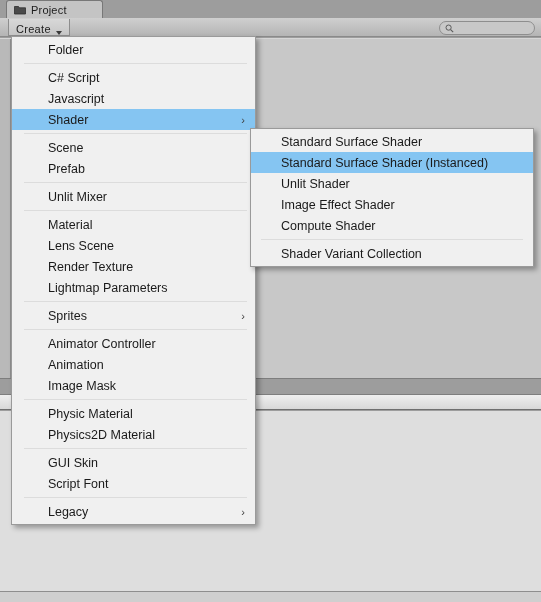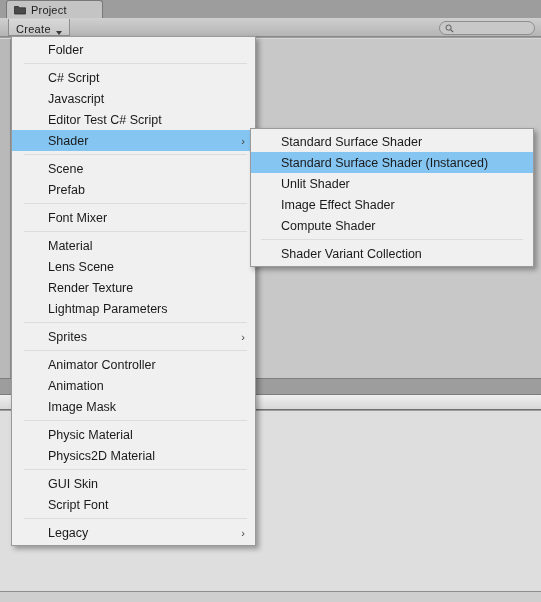--- a/index.html
+++ b/index.html
@@ -269,37 +269,34 @@
       <div class="menu-item">
         <span class="menu-item-label">Folder</span>
       </div>
       <div class="menu-sep"></div>
       <div class="menu-item">
         <span class="menu-item-label">C# Script</span>
       </div>
       <div class="menu-item">
         <span class="menu-item-label">Javascript</span>
       </div>
-      <div class="menu-item">
-        <span class="menu-item-label">Editor Test C# Script</span>
-      </div>
       <div class="menu-item highlighted">
         <span class="menu-item-label">Shader</span>
         <span class="submenu-arrow">›</span>
       </div>
       <div class="menu-sep"></div>
       <div class="menu-item">
         <span class="menu-item-label">Scene</span>
       </div>
       <div class="menu-item">
         <span class="menu-item-label">Prefab</span>
       </div>
       <div class="menu-sep"></div>
       <div class="menu-item">
-        <span class="menu-item-label">Font Mixer</span>
+        <span class="menu-item-label">Unlit Mixer</span>
       </div>
       <div class="menu-sep"></div>
       <div class="menu-item">
         <span class="menu-item-label">Material</span>
       </div>
       <div class="menu-item">
         <span class="menu-item-label">Lens Scene</span>
       </div>
       <div class="menu-item">
         <span class="menu-item-label">Render Texture</span>

